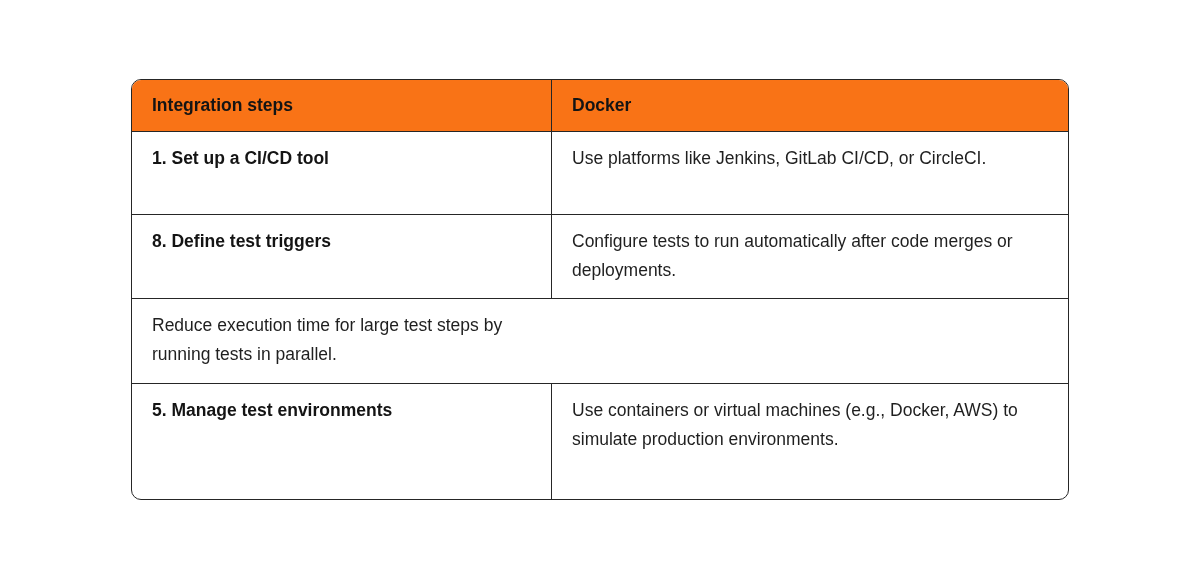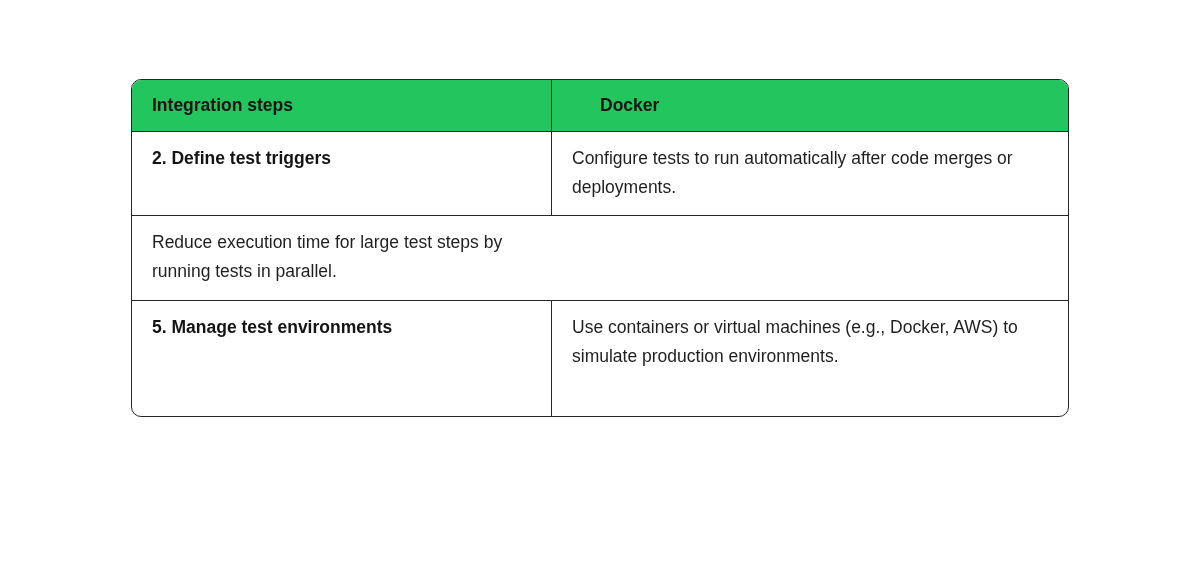--- a/index.html
+++ b/index.html
@@ -28,22 +28,21 @@
   .t-row:last-child { border-bottom: none; }
   .t-cell {
     padding: 12px 22px 12px 20px;
     border-right: 1px solid #262626;
     font-size: 17.5px;
     line-height: 29px;
     color: #1f1f1f;
   }
   .t-cell:last-child { border-right: none; }
   .header-row {
-    background: #22c55e;
-    gap: 28px;
+    background: #f97316;
   }
   .header-row .t-cell {
     font-weight: bold;
     font-size: 17.5px;
     padding-top: 11px;
     padding-bottom: 11px;
     color: #141414;
   }
   .step-cell {
     font-weight: bold;
@@ -57,23 +56,27 @@
 </head>
 <body>
 
 <div class="table-wrap">
 
   <div class="t-row header-row">
     <div class="t-cell">Integration steps</div>
     <div class="t-cell">Docker</div>
   </div>
 
+  <div class="t-row row-1">
+    <div class="t-cell step-cell">1. Set up a CI/CD tool</div>
+    <div class="t-cell details-cell">Use platforms like Jenkins, GitLab CI/CD, or CircleCI.</div>
+  </div>
 
   <div class="t-row row-2">
-    <div class="t-cell step-cell">2. Define test triggers</div>
+    <div class="t-cell step-cell">8. Define test triggers</div>
     <div class="t-cell details-cell">Configure tests to run automatically after code merges or deployments.</div>
   </div>
 
   <div class="t-row row-3">
     <div class="t-cell details-cell">Reduce execution time for large test steps by running tests in parallel.</div>
   </div>
 
   <div class="t-row row-4">
     <div class="t-cell step-cell">5. Manage test environments</div>
     <div class="t-cell details-cell">Use containers or virtual machines (e.g., Docker, AWS) to simulate production environments.</div>

